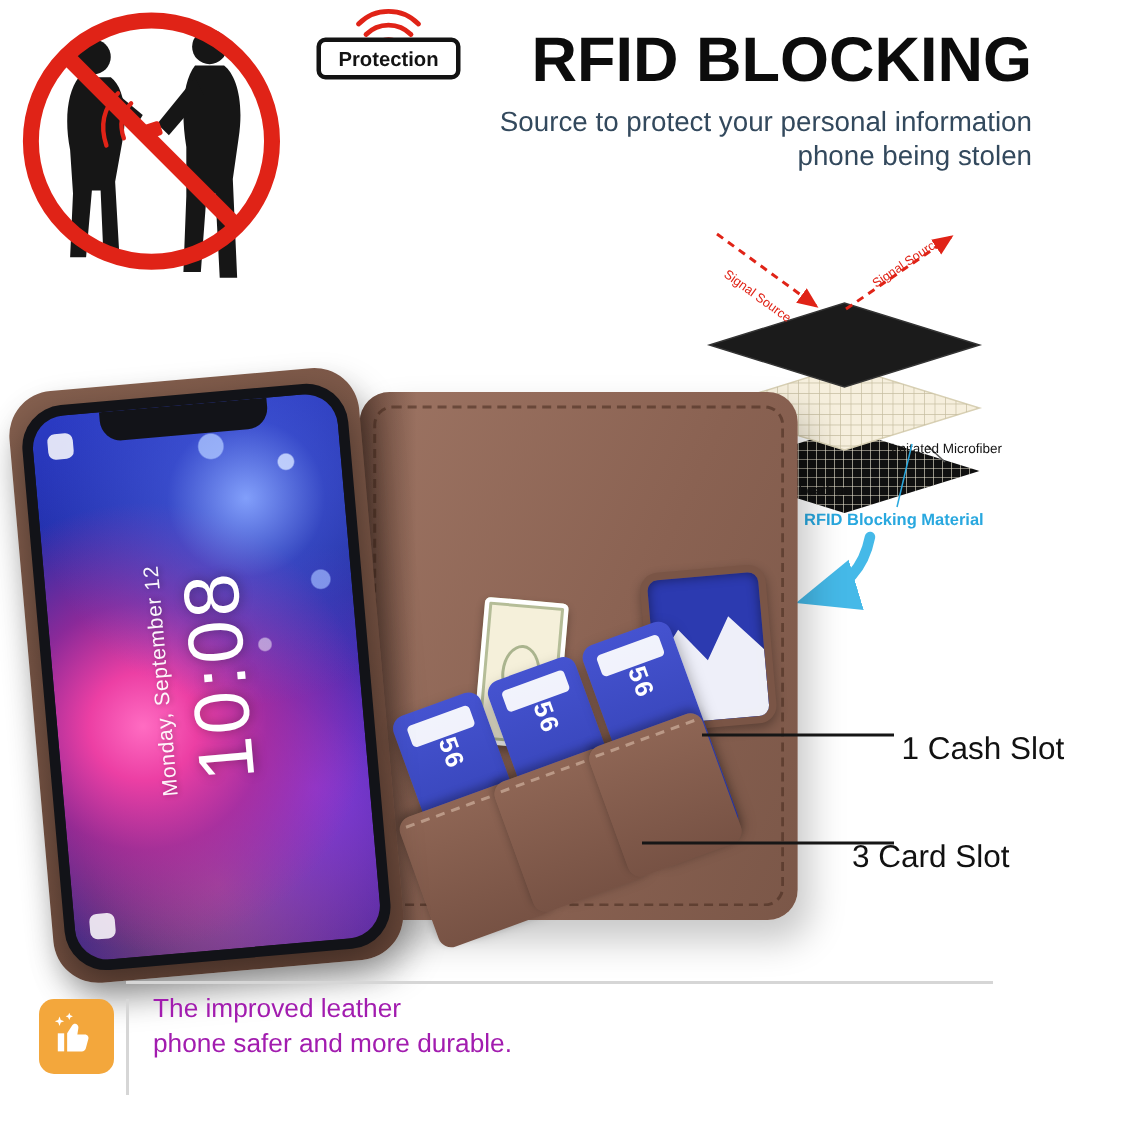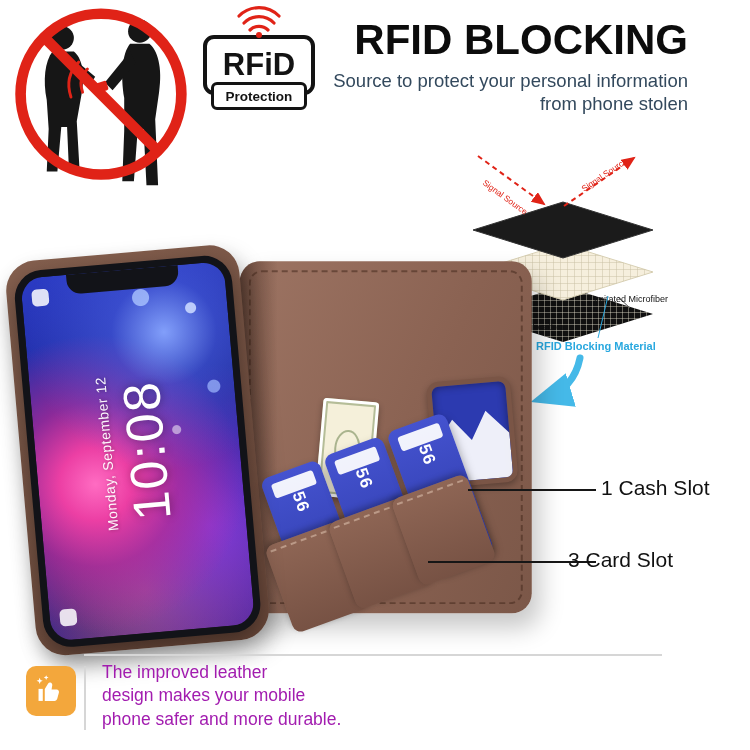--- a/index.html
+++ b/index.html
@@ -81,21 +81,21 @@
 
   .slot{position:absolute;width:80px;height:92px;border-radius:9px;z-index:4;transform:rotate(-15deg);
         background:linear-gradient(180deg,#8f6655,#775244);box-shadow:0 -3px 6px rgba(0,0,0,.28);}
   .slot::before{content:"";position:absolute;left:5px;right:5px;top:5px;border-top:2px dashed rgba(255,233,212,.4);}
   .slot1{left:243px;top:306px;} .slot2{left:308px;top:288px;} .slot3{left:373px;top:270px;}
 
   
   .callout-line{position:absolute;height:2px;background:#161616;}
   .line-cash{left:468px;top:489px;width:128px;}
   .line-card{left:428px;top:561px;width:168px;}
-  .callout-label{position:absolute;font-size:21px;color:#111;}
+  .callout-label{position:absolute;font-size:21px;color:#111;margin-top:12px;}
   .label-cash{left:601px;top:476px;}
   .label-card{left:568px;top:548px;}
 
   
   .h-rule{position:absolute;left:84px;top:654px;width:578px;height:2px;background:#d6d6d6;}
   .v-rule{position:absolute;left:84px;top:666px;width:2px;height:64px;background:#d6d6d6;}
   .thumb-badge{position:absolute;left:26px;top:666px;width:50px;height:50px;border-radius:10px;background:#f3a73c;
         display:flex;align-items:center;justify-content:center;}
   .footer-text{position:absolute;left:102px;top:661px;font-size:17.5px;color:#a21caf;line-height:1.34;}
 </style>
@@ -126,29 +126,28 @@
     </g>
   </svg>
 
   <div class="rfid-badge">
     <svg class="waves" viewBox="0 0 48 28">
       <circle cx="24" cy="25" r="3" fill="#e02317"></circle>
       <path d="M15 20 A13 13 0 0 1 33 20" stroke="#e02317" stroke-width="3.2" fill="none" stroke-linecap="round"></path>
       <path d="M9 13 A21 21 0 0 1 39 13" stroke="#e02317" stroke-width="3.2" fill="none" stroke-linecap="round"></path>
       <path d="M4 6 A28 28 0 0 1 44 6" stroke="#e02317" stroke-width="3.2" fill="none" stroke-linecap="round"></path>
     </svg>
-    <div class="rfid-box">RFiD</div>
     <div class="protection-box">Protection</div>
   </div>
 
   <div class="header">
     <div class="title">RFID BLOCKING</div>
     <div class="subtitle">
       <div>Source to protect your personal information</div>
-      <div>from phone stolen</div>
+      <div>phone being stolen</div>
     </div>
   </div>
 
   <svg class="layers" viewBox="0 0 232 252">
     <defs>
       <marker id="arrR" markerWidth="8" markerHeight="8" refX="6" refY="3" orient="auto">
         <path d="M0 0 L7 3 L0 6 Z" fill="#e02317"></path>
       </marker>
       <marker id="arrC" markerWidth="7" markerHeight="7" refX="4" refY="2.5" orient="auto">
         <path d="M0 0 L6 2.5 L0 5 Z" fill="#45b9e8"></path>
@@ -258,17 +257,16 @@
   <div class="thumb-badge">
     <svg viewBox="0 0 24 24" width="34" height="34">
       <path d="M3.2 10.5h3V19h-3z" fill="#fff"></path>
       <path d="M7.6 19h6.9c.9 0 1.7-.6 1.9-1.5l1.2-4.4c.3-1-.5-2.1-1.6-2.1h-3.6l.5-3.1c.1-.9-.5-1.7-1.4-1.9-.6-.1-1.2.2-1.5.7L7.6 10.5z" fill="#fff"></path>
       <path d="M4 2.6 4.6 4.2 6.2 4.8 4.6 5.4 4 7 3.4 5.4 1.8 4.8 3.4 4.2z" fill="#fff"></path>
       <path d="M8.6 .8 9.1 2 10.3 2.5 9.1 3 8.6 4.2 8.1 3 6.9 2.5 8.1 2z" fill="#fff"></path>
     </svg>
   </div>
   <div class="footer-text">
     <div>The improved leather</div>
-    <div>design makes your mobile</div>
     <div>phone safer and more durable.</div>
   </div>
 
 </div>
 
 </body></html>

